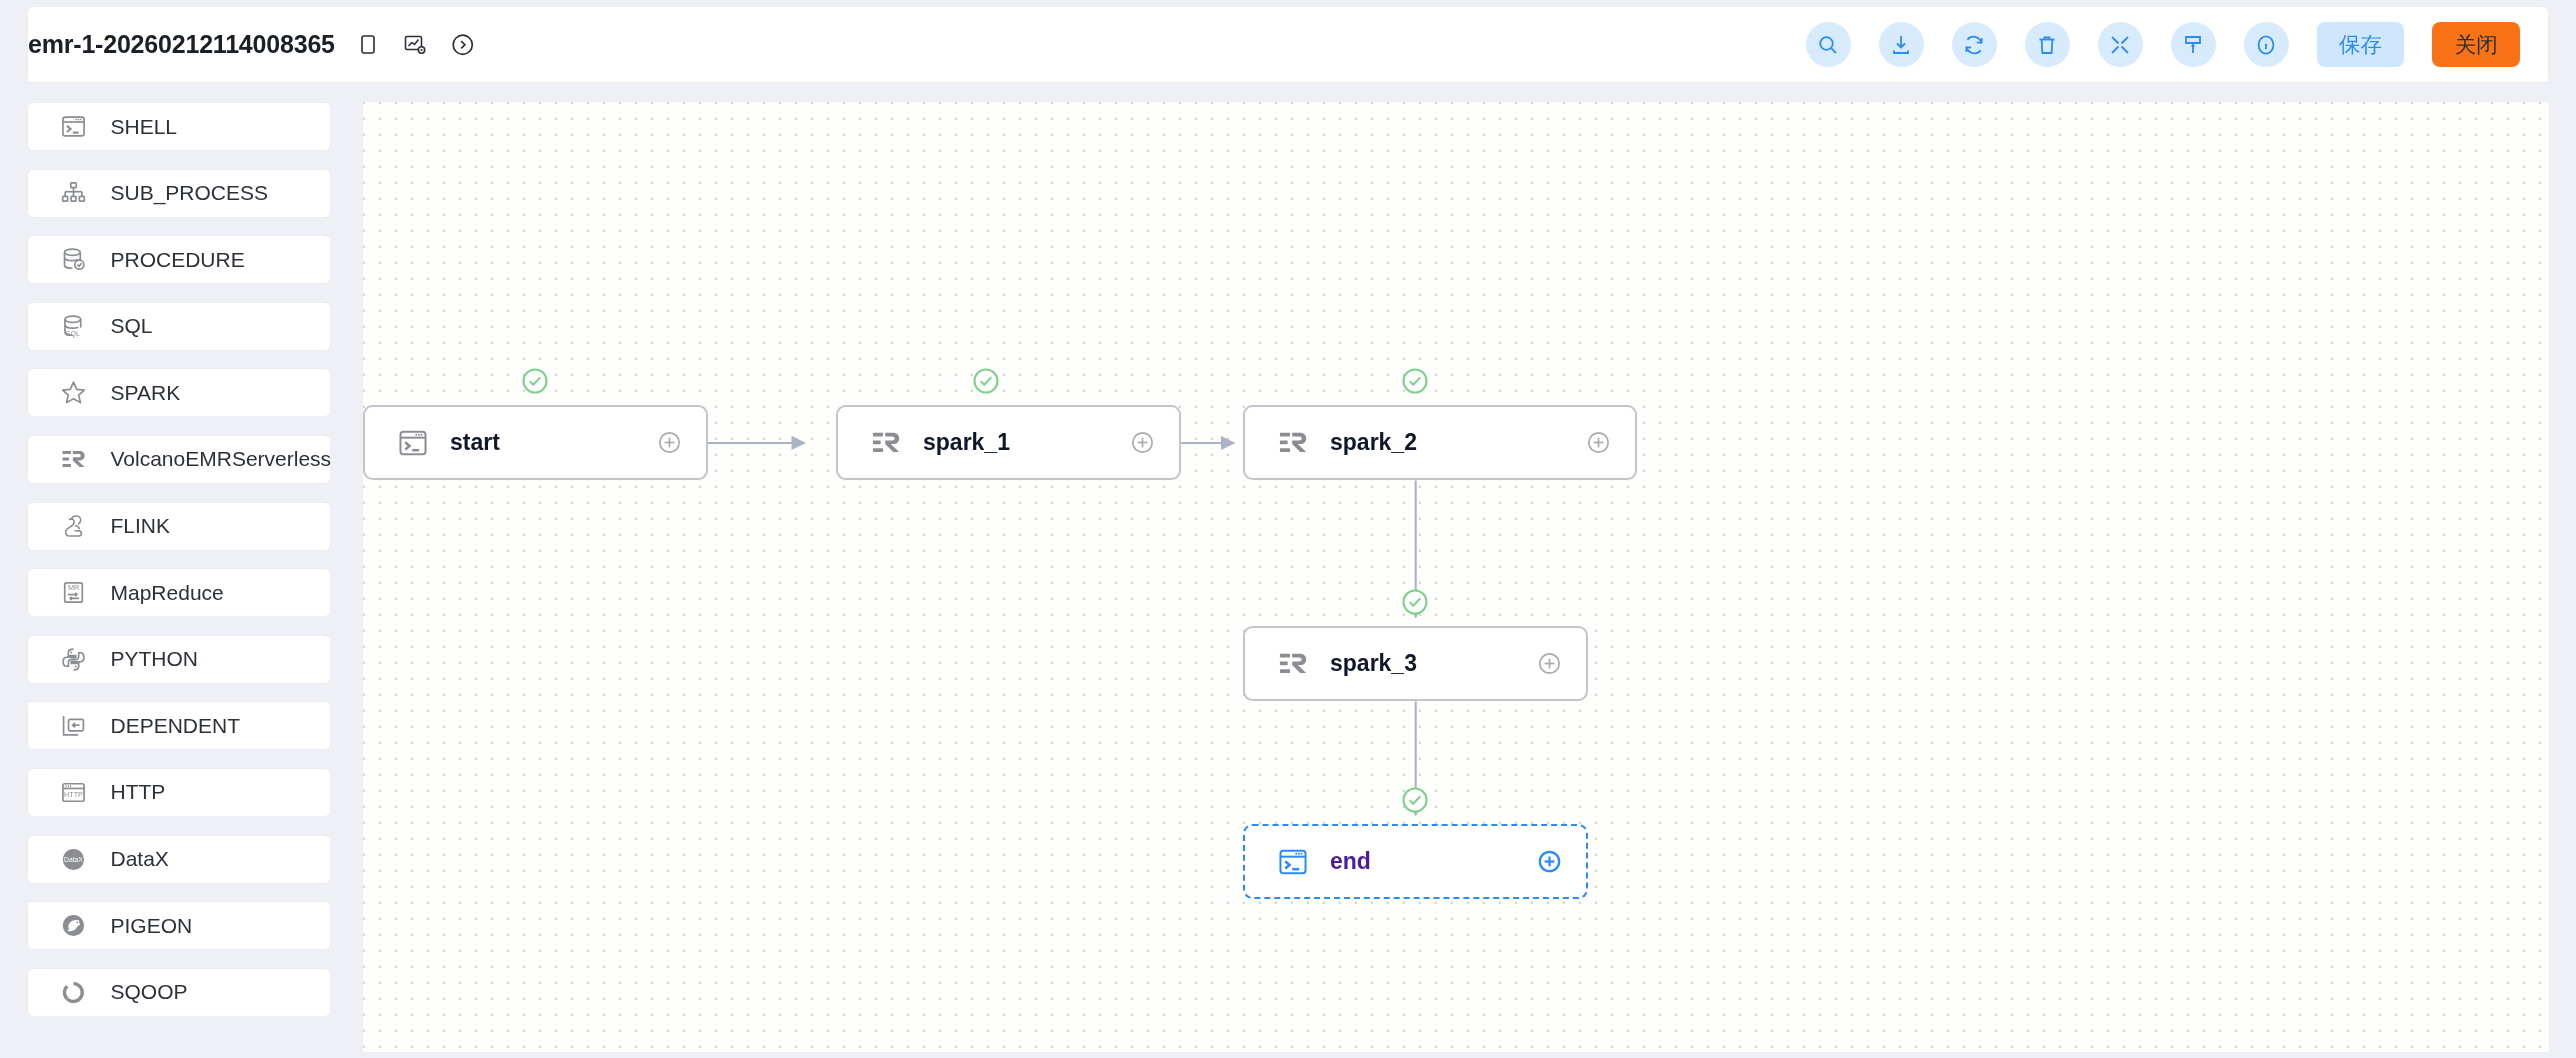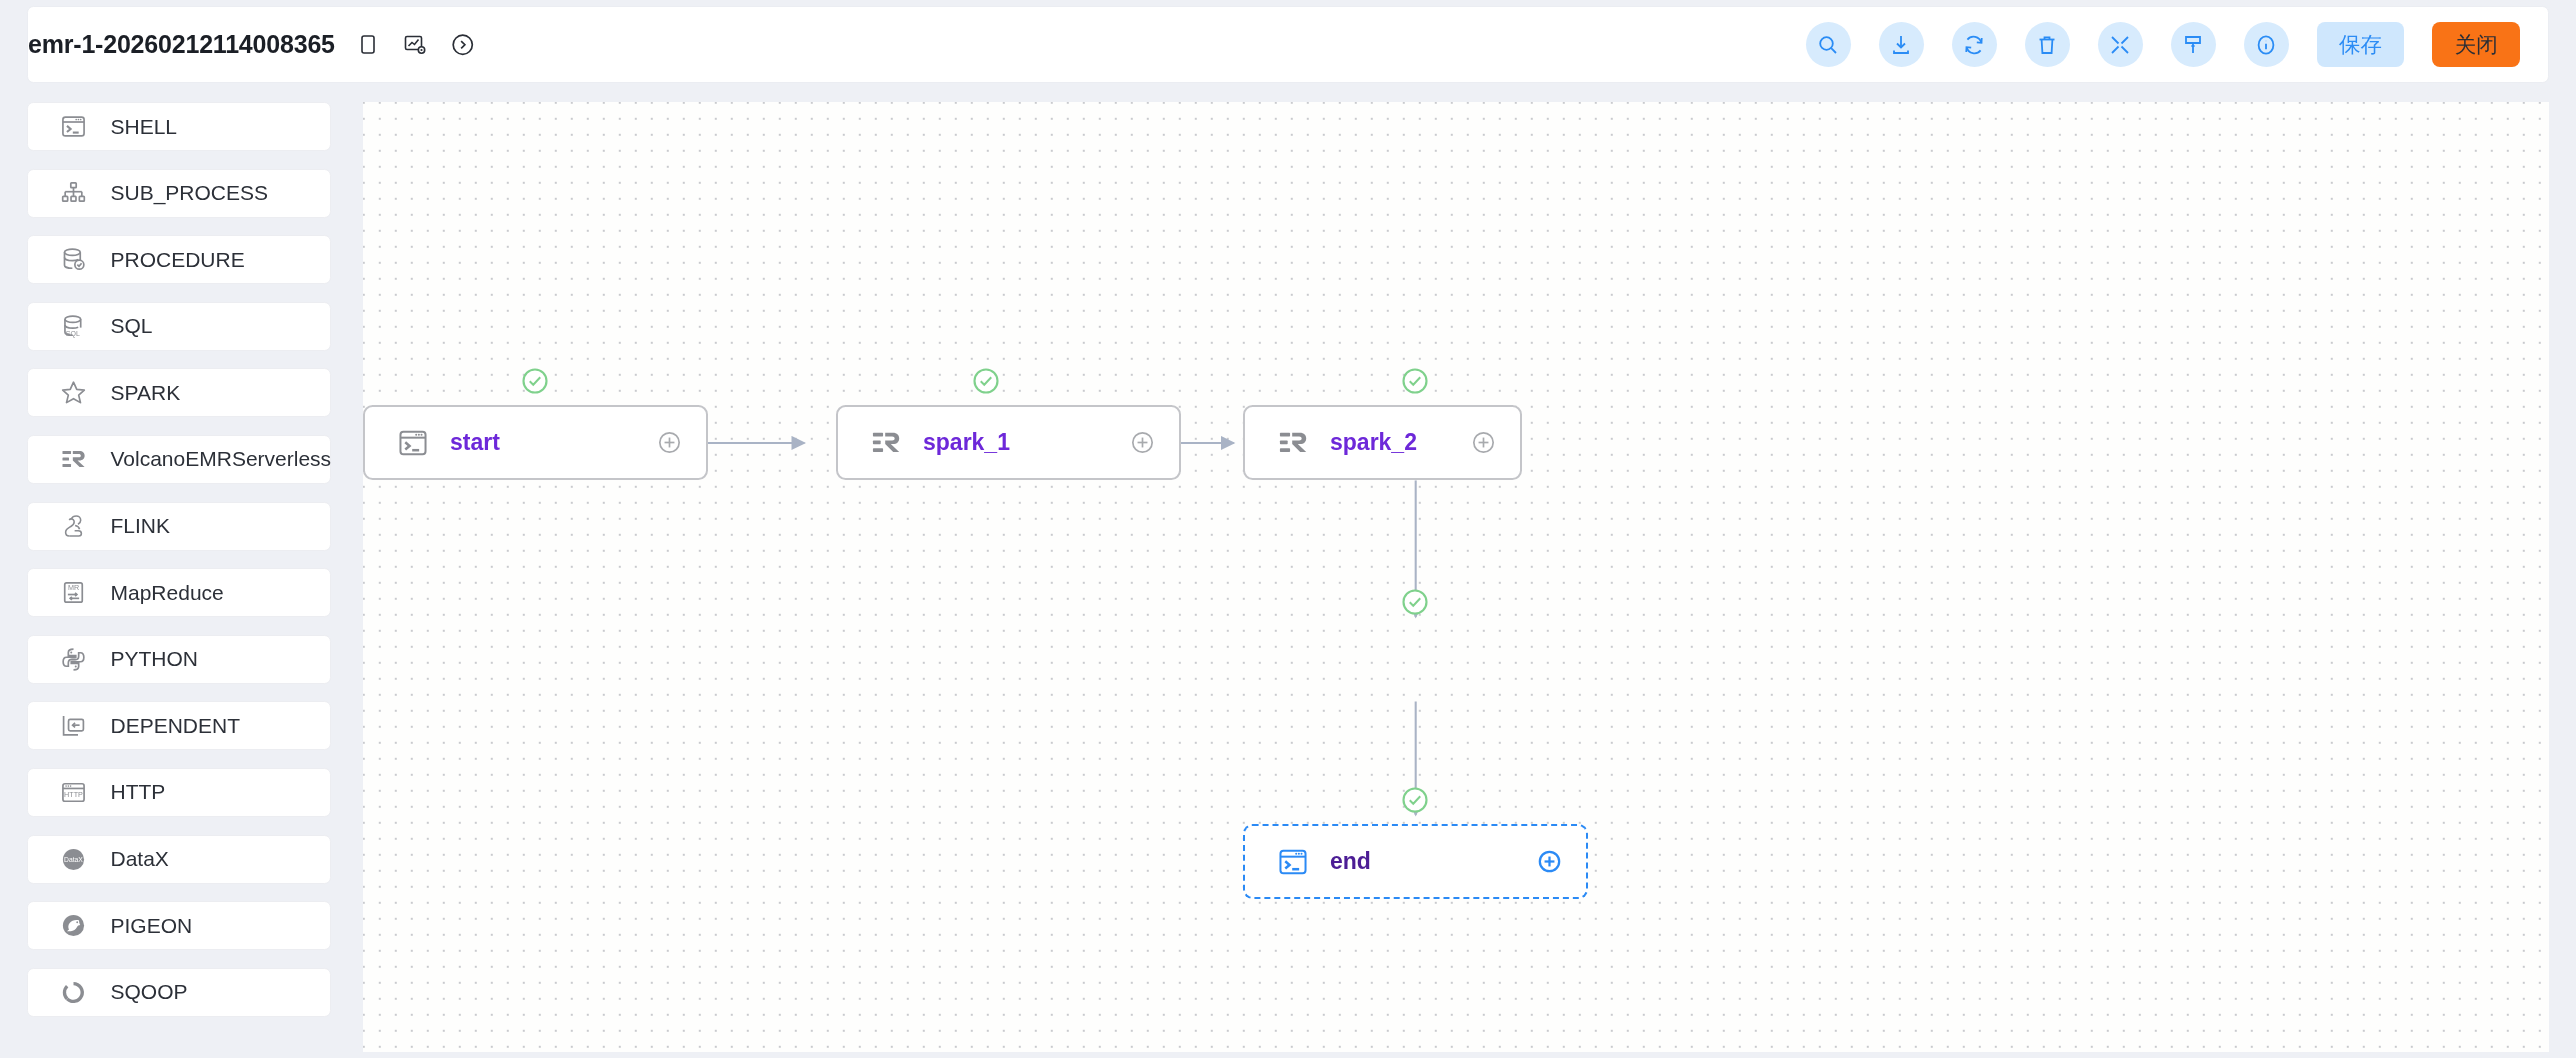--- a/index.html
+++ b/index.html
@@ -110,21 +110,21 @@
     border: 2.4px dashed #2b8af5;
     background: #ffffff;
   }
   .node-ic {
     width: 35px; height: 35px; margin-left: 30px;
     display: flex; align-items: center; justify-content: center;
     flex: 0 0 auto;
   }
   .node-lbl {
     margin-left: 20px;
-    font-size: 23px; font-weight: bold; color: #6d28d9;
+    font-size: 23px; font-weight: bold; color: #0f172a;
     white-space: nowrap;
   }
   .node-plus {
     margin-left: auto; margin-right: 22.3px;
     width: 29px; height: 29px;
     display: flex; align-items: center; justify-content: center;
     cursor: pointer;
   }
   .node.selected .node-lbl { color: #4c1d95; }
 
@@ -446,21 +446,21 @@
           <circle cx="12" cy="12" r="8.6"></circle>
           <path d="M12 7.6 L12 16.4"></path>
           <path d="M7.6 12 L16.4 12"></path>
         </svg>
       </span>
     </div>
     <div class="badge" style="left: 608px; top: 264px;"><svg width="30" height="30" viewBox="0 0 24 24" fill="#ffffff" stroke="#7fd18c" stroke-width="1.7">
         <circle cx="12" cy="12" r="9.2"></circle>
         <path d="M7.8 12.2 L10.6 15 L16.2 9" fill="none" stroke-width="1.6"></path>
       </svg></div>
-    <div class="node" style="left: 880px; top: 303px; width: 279px;">
+    <div class="node" style="left: 880px; top: 303px; width: 394px;">
       <span class="node-ic">
         <svg viewBox="0 0 24 24" fill="none" width="32" height="32">
     <rect x="2.2" y="4.4" width="7.6" height="2.7" rx="0.5" fill="#8b8d92"></rect>
     <rect x="2.2" y="10.2" width="5.8" height="2.7" rx="0.5" fill="#8b8d92"></rect>
     <rect x="2.2" y="16.0" width="7.6" height="2.7" rx="0.5" fill="#8b8d92"></rect>
     <path d="M11.4 4.4 L17.1 4.4 C20.4 4.4 21.9 6.3 21.9 8.6 C21.9 10.9 20.4 12.8 17.1 12.8 L15.6 12.8 L21.9 18.7 L17.4 18.7 L11.4 12.8 L11.4 10.1 L16.6 10.1 C17.8 10.1 18.5 9.5 18.5 8.6 C18.5 7.7 17.8 7.1 16.6 7.1 L11.4 7.1 Z" fill="#8b8d92"></path>
   </svg>
       </span>
       <span class="node-lbl">spark_2</span>
       <span class="node-plus">
@@ -468,20 +468,38 @@
           <circle cx="12" cy="12" r="8.6"></circle>
           <path d="M12 7.6 L12 16.4"></path>
           <path d="M7.6 12 L16.4 12"></path>
         </svg>
       </span>
     </div>
     <div class="badge" style="left: 1037px; top: 264px;"><svg width="30" height="30" viewBox="0 0 24 24" fill="#ffffff" stroke="#7fd18c" stroke-width="1.7">
         <circle cx="12" cy="12" r="9.2"></circle>
         <path d="M7.8 12.2 L10.6 15 L16.2 9" fill="none" stroke-width="1.6"></path>
       </svg></div>
+    <div class="node" style="left: 880px; top: 524px; width: 345px;">
+      <span class="node-ic">
+        <svg viewBox="0 0 24 24" fill="none" width="32" height="32">
+    <rect x="2.2" y="4.4" width="7.6" height="2.7" rx="0.5" fill="#8b8d92"></rect>
+    <rect x="2.2" y="10.2" width="5.8" height="2.7" rx="0.5" fill="#8b8d92"></rect>
+    <rect x="2.2" y="16.0" width="7.6" height="2.7" rx="0.5" fill="#8b8d92"></rect>
+    <path d="M11.4 4.4 L17.1 4.4 C20.4 4.4 21.9 6.3 21.9 8.6 C21.9 10.9 20.4 12.8 17.1 12.8 L15.6 12.8 L21.9 18.7 L17.4 18.7 L11.4 12.8 L11.4 10.1 L16.6 10.1 C17.8 10.1 18.5 9.5 18.5 8.6 C18.5 7.7 17.8 7.1 16.6 7.1 L11.4 7.1 Z" fill="#8b8d92"></path>
+  </svg>
+      </span>
+      <span class="node-lbl">spark_3</span>
+      <span class="node-plus">
+        <svg width="27" height="27" viewBox="0 0 24 24" fill="none" stroke="#a8aaae" stroke-width="1.5">
+          <circle cx="12" cy="12" r="8.6"></circle>
+          <path d="M12 7.6 L12 16.4"></path>
+          <path d="M7.6 12 L16.4 12"></path>
+        </svg>
+      </span>
+    </div>
     <div class="badge" style="left: 1037px; top: 485px;"><svg width="30" height="30" viewBox="0 0 24 24" fill="#ffffff" stroke="#7fd18c" stroke-width="1.7">
         <circle cx="12" cy="12" r="9.2"></circle>
         <path d="M7.8 12.2 L10.6 15 L16.2 9" fill="none" stroke-width="1.6"></path>
       </svg></div>
     <div class="node selected" style="left: 880px; top: 722px; width: 345px;">
       <span class="node-ic">
         <svg viewBox="0 0 24 24" fill="none" stroke="#2b8af5" stroke-width="1.5" width="32" height="32">
     <rect x="2.6" y="3.6" width="18.8" height="16.8" rx="2.2"></rect>
     <path d="M2.6 8 L21.4 8"></path>
     <circle cx="16.4" cy="5.8" r="0.75" fill="#2b8af5" stroke="none"></circle>

